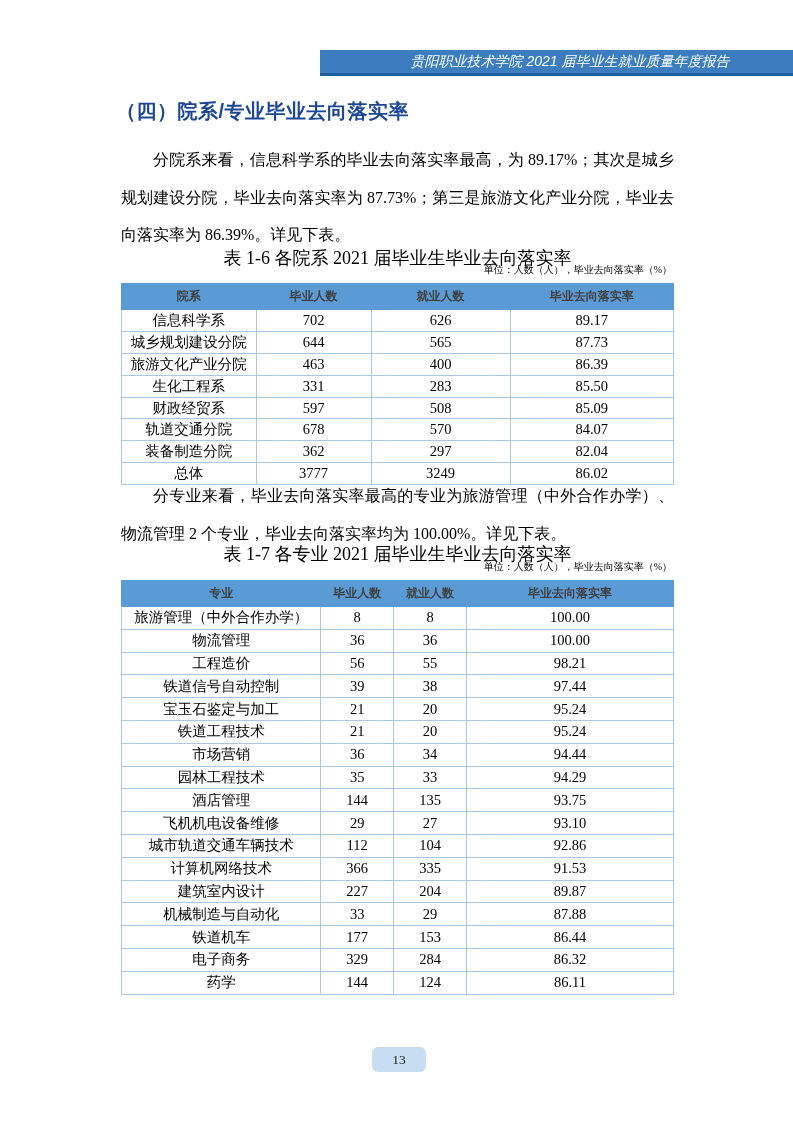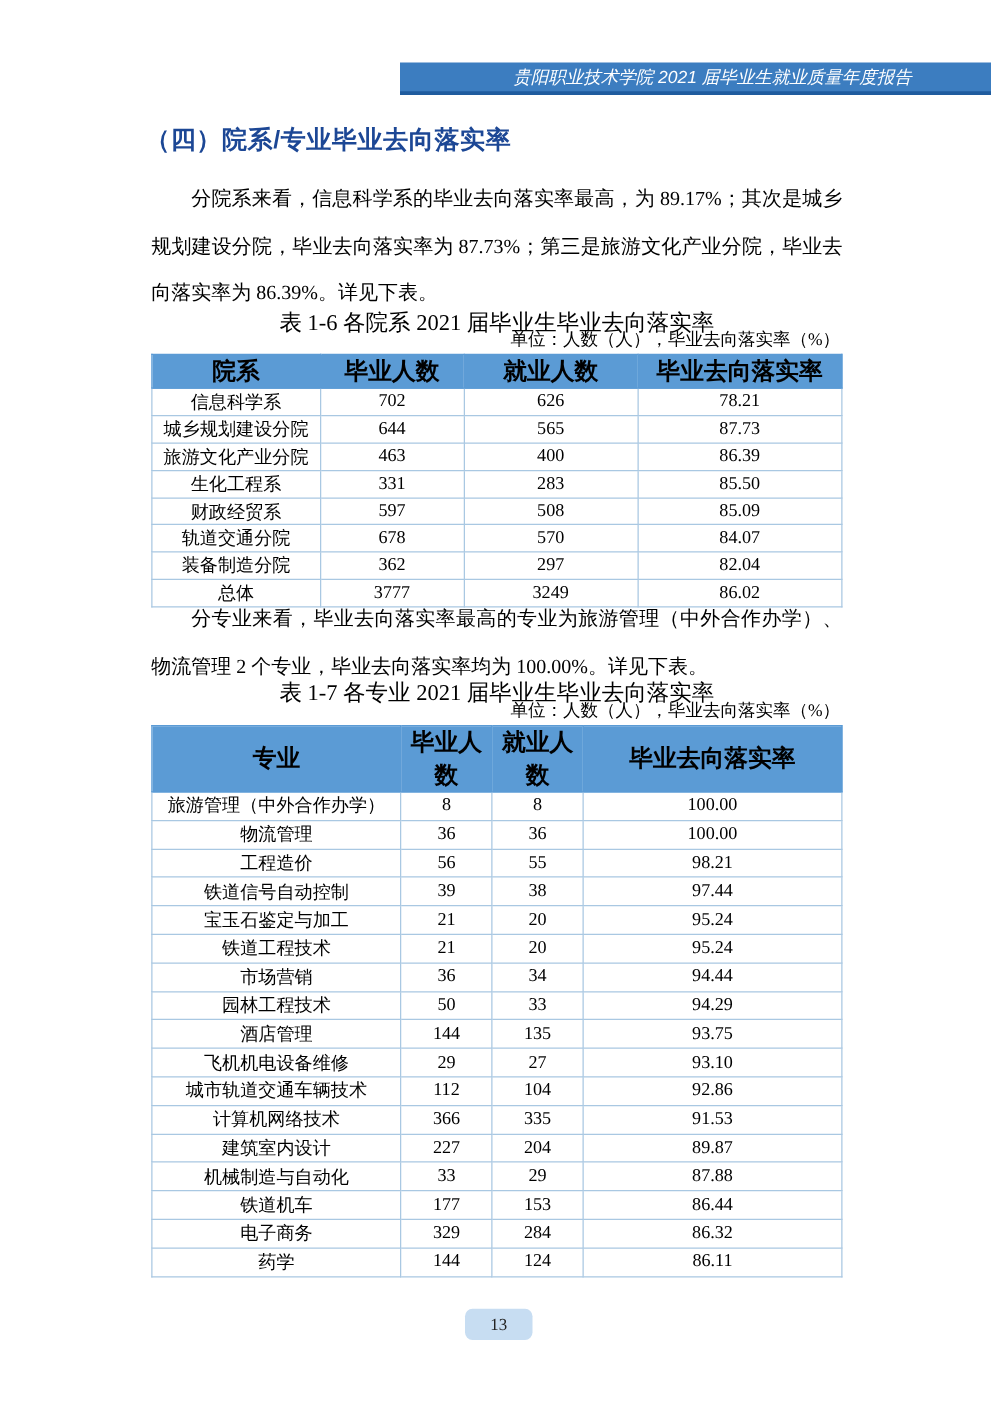--- a/index.html
+++ b/index.html
@@ -33,33 +33,33 @@
     font-size:16px;line-height:37.5px;text-align:justify;text-indent:2em;
   }
   .para1{top:141px;}
   .para2{top:477px;}
   .caption{
     position:absolute;left:121px;width:553px;text-align:center;font-size:18px;
   }
   .cap1{top:246px;}
   .cap2{top:542px;}
   .unit{
-    position:absolute;left:121px;width:551px;text-align:right;font-size:14px;
+    position:absolute;left:121px;width:551px;text-align:right;font-size:10px;
   }
   .unit1{top:263px;}
   .unit2{top:560px;}
   table.tbl{
     position:absolute;left:121px;width:553px;border-collapse:collapse;table-layout:fixed;
   }
   .tbl1{top:283px;}
   .tbl2{top:580px;}
   table.tbl th{
-    background:var(--table-header-bg,#5b9bd5);color:#000000;
+    background:var(--table-header-bg,#5b9bd5);color:#404040;
     font-family:"Liberation Sans","DejaVu Sans",sans-serif;
-    font-size:19px;font-weight:bold;height:25px;padding:0;
+    font-size:12px;font-weight:bold;height:25px;padding:0;
     border:1px solid var(--table-header-bg,#5b9bd5);
   }
   table.tbl td{
     font-size:14.5px;text-align:center;padding:0;
     border:1px solid var(--table-border,#a9c8e2);
     white-space:nowrap;overflow:hidden;
   }
   .tbl1 td{height:20.9px;}
   .tbl2 td{height:21.8px;}
   .page-badge{
@@ -93,21 +93,21 @@
         <th>毕业人数</th>
         <th>就业人数</th>
         <th>毕业去向落实率</th>
       </tr>
   </thead>
   <tbody>
       <tr>
         <td>信息科学系</td>
         <td>702</td>
         <td>626</td>
-        <td>78.21</td>
+        <td>89.17</td>
       </tr>
       <tr>
         <td>城乡规划建设分院</td>
         <td>644</td>
         <td>565</td>
         <td>87.73</td>
       </tr>
       <tr>
         <td>旅游文化产业分院</td>
         <td>463</td>
@@ -205,21 +205,21 @@
         <td>95.24</td>
       </tr>
       <tr>
         <td>市场营销</td>
         <td>36</td>
         <td>34</td>
         <td>94.44</td>
       </tr>
       <tr>
         <td>园林工程技术</td>
-        <td>50</td>
+        <td>35</td>
         <td>33</td>
         <td>94.29</td>
       </tr>
       <tr>
         <td>酒店管理</td>
         <td>144</td>
         <td>135</td>
         <td>93.75</td>
       </tr>
       <tr>

